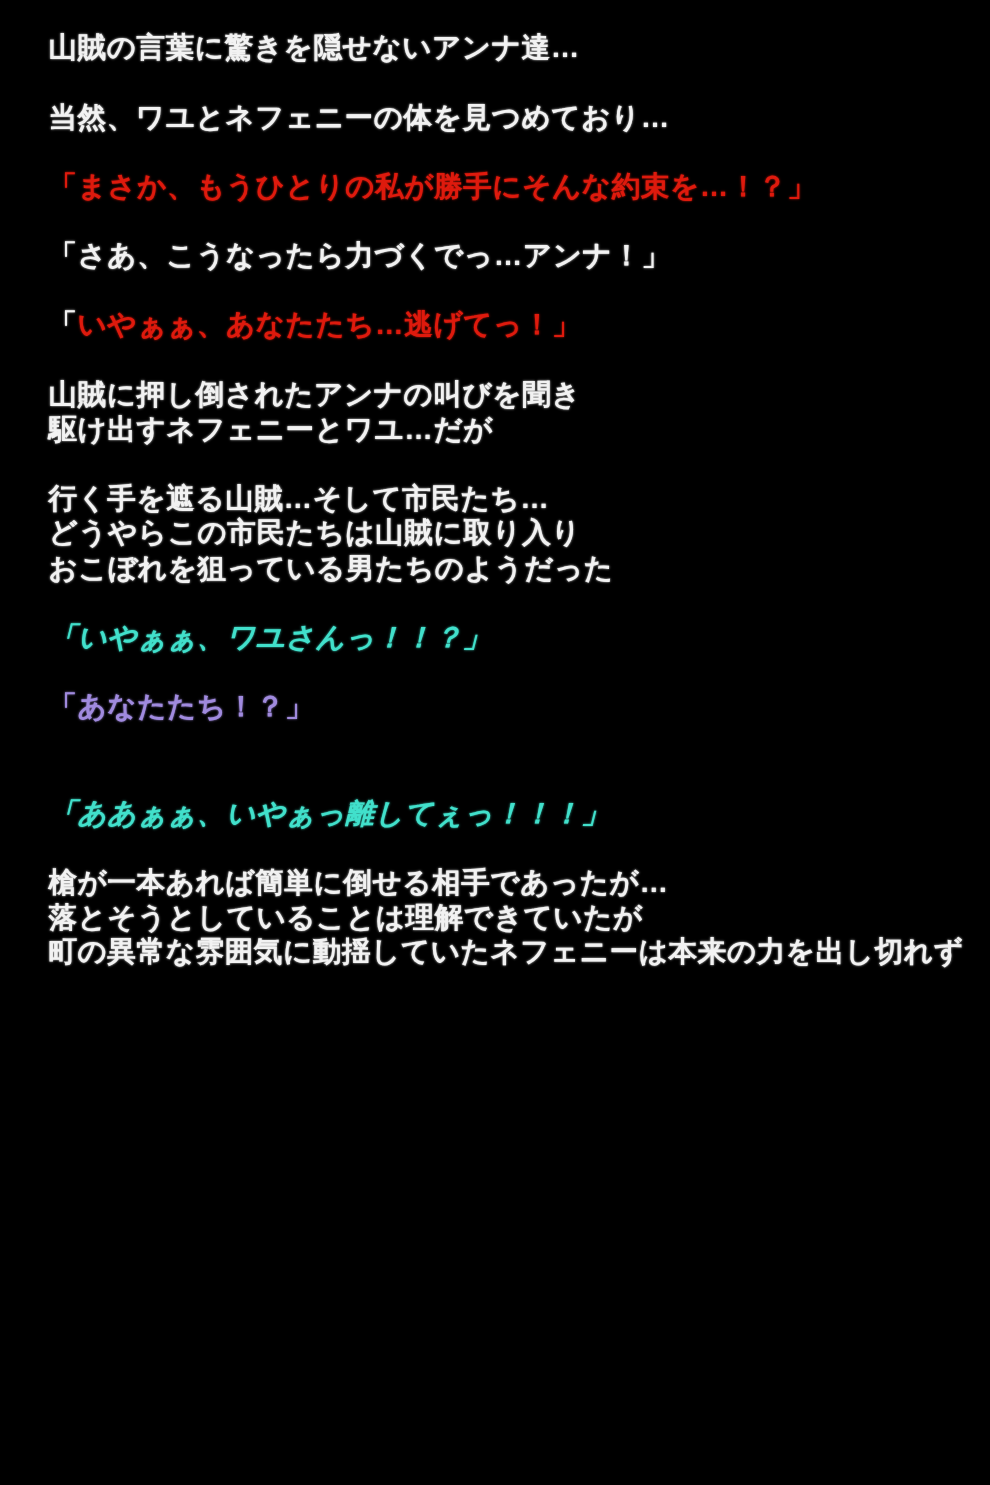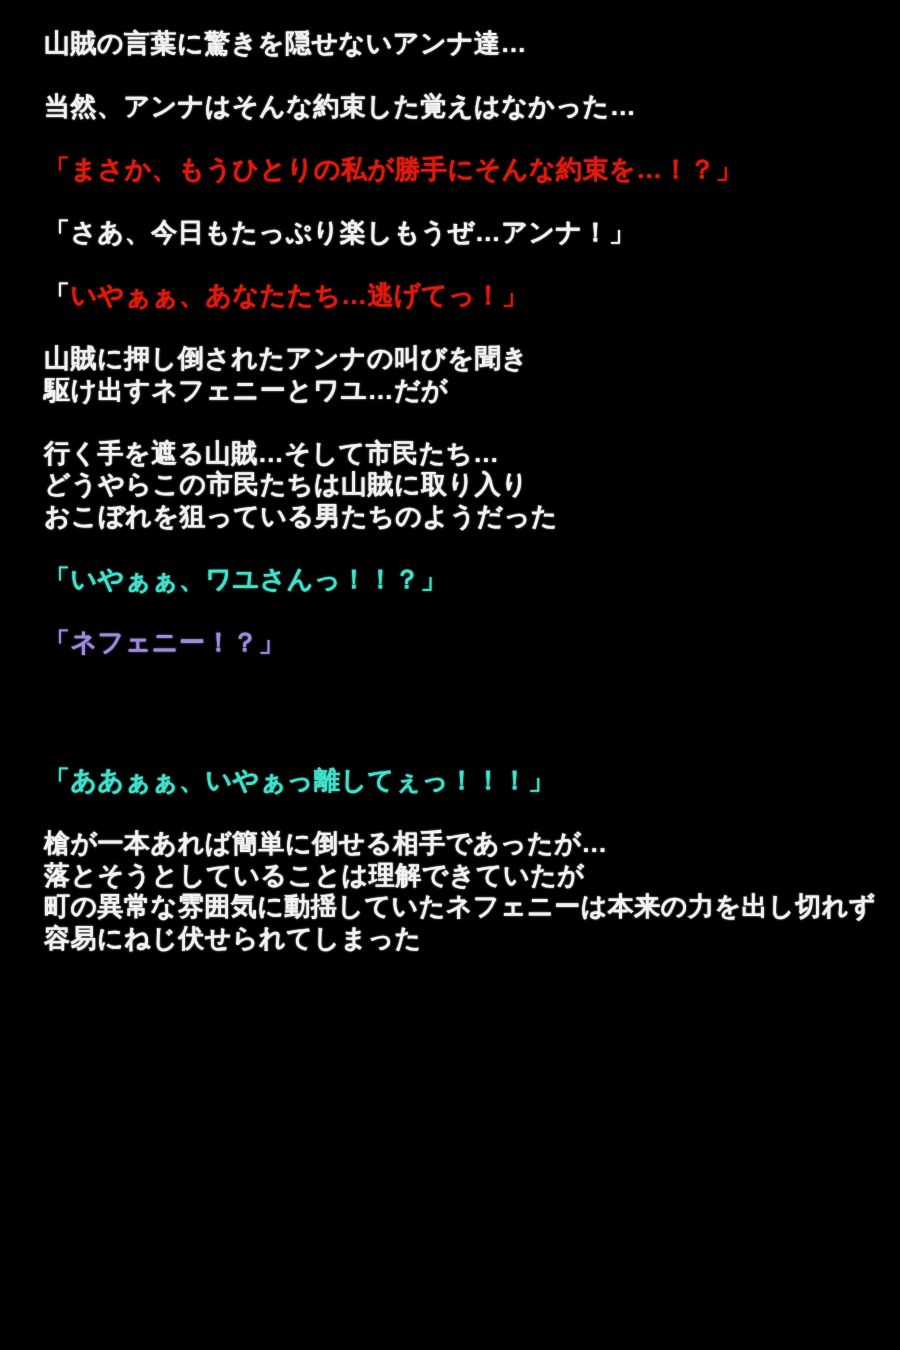--- a/index.html
+++ b/index.html
@@ -24,55 +24,55 @@
   .page {
     box-sizing: border-box;
     width: 900px;
     height: 1350px;
     padding: 28px 14px 0 44px;
   }
   .block {
     margin: 0 0 31.5px 0;
   }
   .block.gap-large {
-    margin-top: 107px;
+    margin-top: 66px;
   }
   .line {
     margin: 0;
     font-size: 26px;
     line-height: 31.5px;
     letter-spacing: 0.5px;
     white-space: nowrap;
     text-shadow: 0 0 2px currentColor;
   }
   .c-white  { color: var(--white); }
   .c-red    { color: var(--red); }
   .c-purple { color: var(--purple); }
-  .c-teal   { color: var(--teal); }
+  .c-teal   { color: var(--teal); font-style: italic; }
 </style>
 </head>
 <body>
 
 <div class="page">
 
   <div class="block">
     <p class="line c-white">山賊の言葉に驚きを隠せないアンナ達…</p>
   </div>
 
   <div class="block">
-    <p class="line c-white">当然、アンナはそんな約束した覚えはなかった…</p>
+    <p class="line c-white">当然、ワユとネフェニーの体を見つめており…</p>
   </div>
 
   <div class="block">
     <p class="line c-red">「まさか、もうひとりの私が勝手にそんな約束を…！？」</p>
   </div>
 
 
   <div class="block">
-    <p class="line c-white">「さあ、今日もたっぷり楽しもうぜ…アンナ！」</p>
+    <p class="line c-white">「さあ、こうなったら力づくでっ…アンナ！」</p>
   </div>
 
   <div class="block">
     <p class="line c-red"><span class="c-white">「</span><span>いやぁぁ、あなたたち…逃げてっ！」</span></p>
   </div>
 
   <div class="block">
     <p class="line c-white">山賊に押し倒されたアンナの叫びを聞き</p>
     <p class="line c-white">駆け出すネフェニーとワユ…だが</p>
   </div>
@@ -82,27 +82,26 @@
     <p class="line c-white">どうやらこの市民たちは山賊に取り入り</p>
     <p class="line c-white">おこぼれを狙っている男たちのようだった</p>
   </div>
 
 
   <div class="block">
     <p class="line c-teal">「いやぁぁ、ワユさんっ！！？」</p>
   </div>
 
   <div class="block">
-    <p class="line c-purple">「ネフェニー！？」</p>
+    <p class="line c-purple">「あなたたち！？」</p>
   </div>
 
   <div class="block gap-large">
     <p class="line c-teal">「ああぁぁ、いやぁっ離してぇっ！！！」</p>
   </div>
 
   <div class="block">
     <p class="line c-white">槍が一本あれば簡単に倒せる相手であったが…</p>
     <p class="line c-white">落とそうとしていることは理解できていたが</p>
     <p class="line c-white">町の異常な雰囲気に動揺していたネフェニーは本来の力を出し切れず</p>
-    <p class="line c-white">容易にねじ伏せられてしまった</p>
   </div>
 
 </div>
 
 </body></html>

